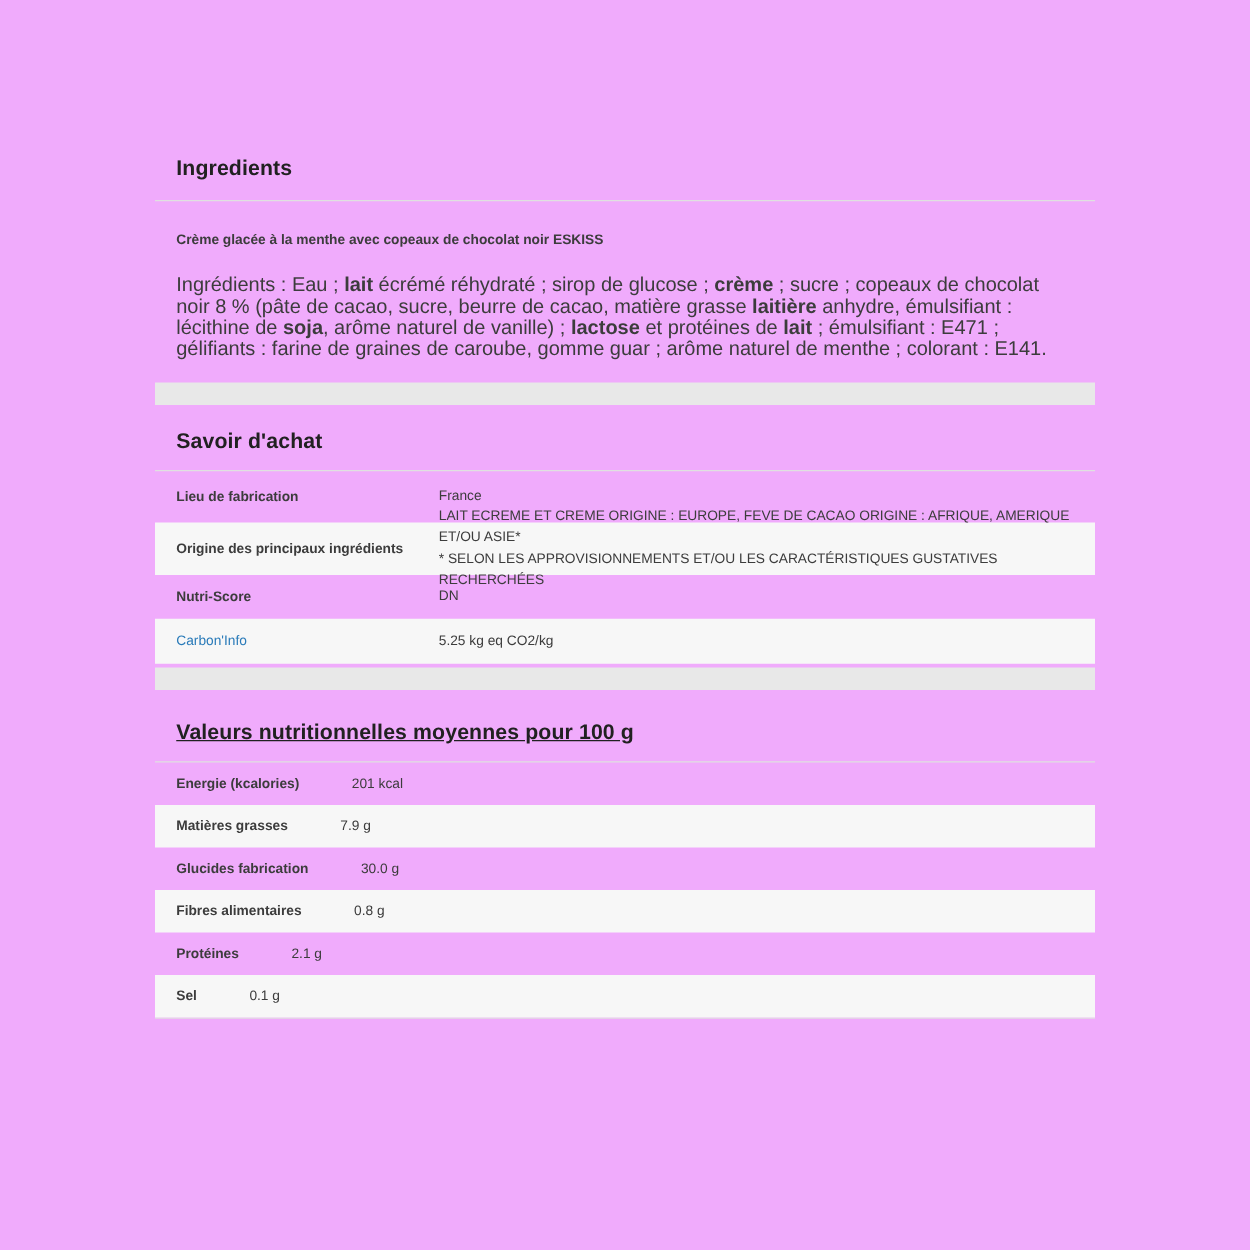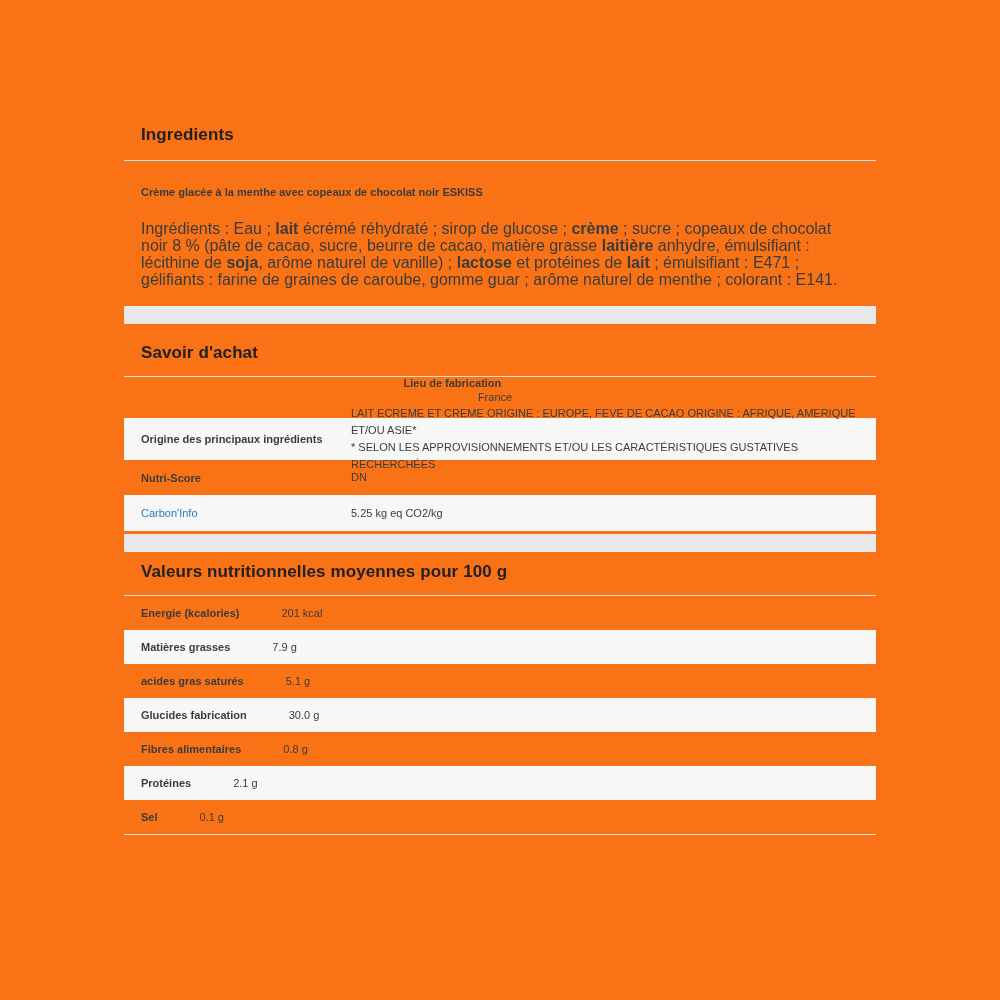--- a/index.html
+++ b/index.html
@@ -6,21 +6,21 @@
   html, body { background: #ffffff; }
   body {
     font-family: "Liberation Sans", "DejaVu Sans", sans-serif;
     color: #3c3c3c;
     -webkit-font-smoothing: antialiased;
   }
   .page {
     position: relative;
     width: 1000px;
     height: 1000px;
-    background: #f97316;
+    background: #f0abfc;
     overflow: hidden;
   }
   .container {
     position: absolute;
     left: 124px;
     top: 0;
     width: 752px;
   }
   .section-title {
     font-size: 17px;
@@ -59,21 +59,21 @@
   .bar-1 { margin-top: 18px; }
   .title-purchase { margin-top: 19px; }
   .rule-2 { margin-top: 13px; }
   
   .pi-row {
     display: flex;
     align-items: center;
     font-size: 11px;
   }
   .pi-row.alt { background: #f7f7f7; }
-  .pi-row-0 { height: 41px; flex-direction: column; }
+  .pi-row-0 { height: 41px; }
   .pi-row-1 { height: 42px; }
   .pi-row-2 { height: 35px; justify-content: center; }
   .pi-row-3 { height: 36px; }
   .pi-label {
     width: 227px;
     padding-left: 17px;
     flex-shrink: 0;
     font-weight: 700;
     color: #3c3c3c;
   }
@@ -83,21 +83,21 @@
     cursor: pointer;
     text-decoration: none;
   }
   .pi-value {
     flex: 1;
     line-height: 17px;
     color: #3c3c3c;
     padding-right: 10px;
   }
   .bar-2 { margin-top: 3px; }
-  .title-nutrition { margin-top: 10px; }
+  .title-nutrition { margin-top: 24px; text-decoration: underline; }
   .rule-3 { margin-top: 13px; }
   
   .nt-row {
     display: flex;
     align-items: center;
     height: 34px;
     font-size: 11px;
     padding-left: 17px;
   }
   .nt-row:nth-child(even) { background: #f7f7f7; }
@@ -153,24 +153,20 @@
     <div class="nt-table">
       <div class="nt-row">
         <span class="nt-label">Energie (kcalories)</span>
         <span class="nt-value">201 kcal</span>
       </div>
       <div class="nt-row">
         <span class="nt-label">Matières grasses</span>
         <span class="nt-value">7.9 g</span>
       </div>
       <div class="nt-row">
-        <span class="nt-label">acides gras saturés</span>
-        <span class="nt-value">5.1 g</span>
-      </div>
-      <div class="nt-row">
         <span class="nt-label">Glucides fabrication</span>
         <span class="nt-value">30.0 g</span>
       </div>
       <div class="nt-row">
         <span class="nt-label">Fibres alimentaires</span>
         <span class="nt-value">0.8 g</span>
       </div>
       <div class="nt-row">
         <span class="nt-label">Protéines</span>
         <span class="nt-value">2.1 g</span>

